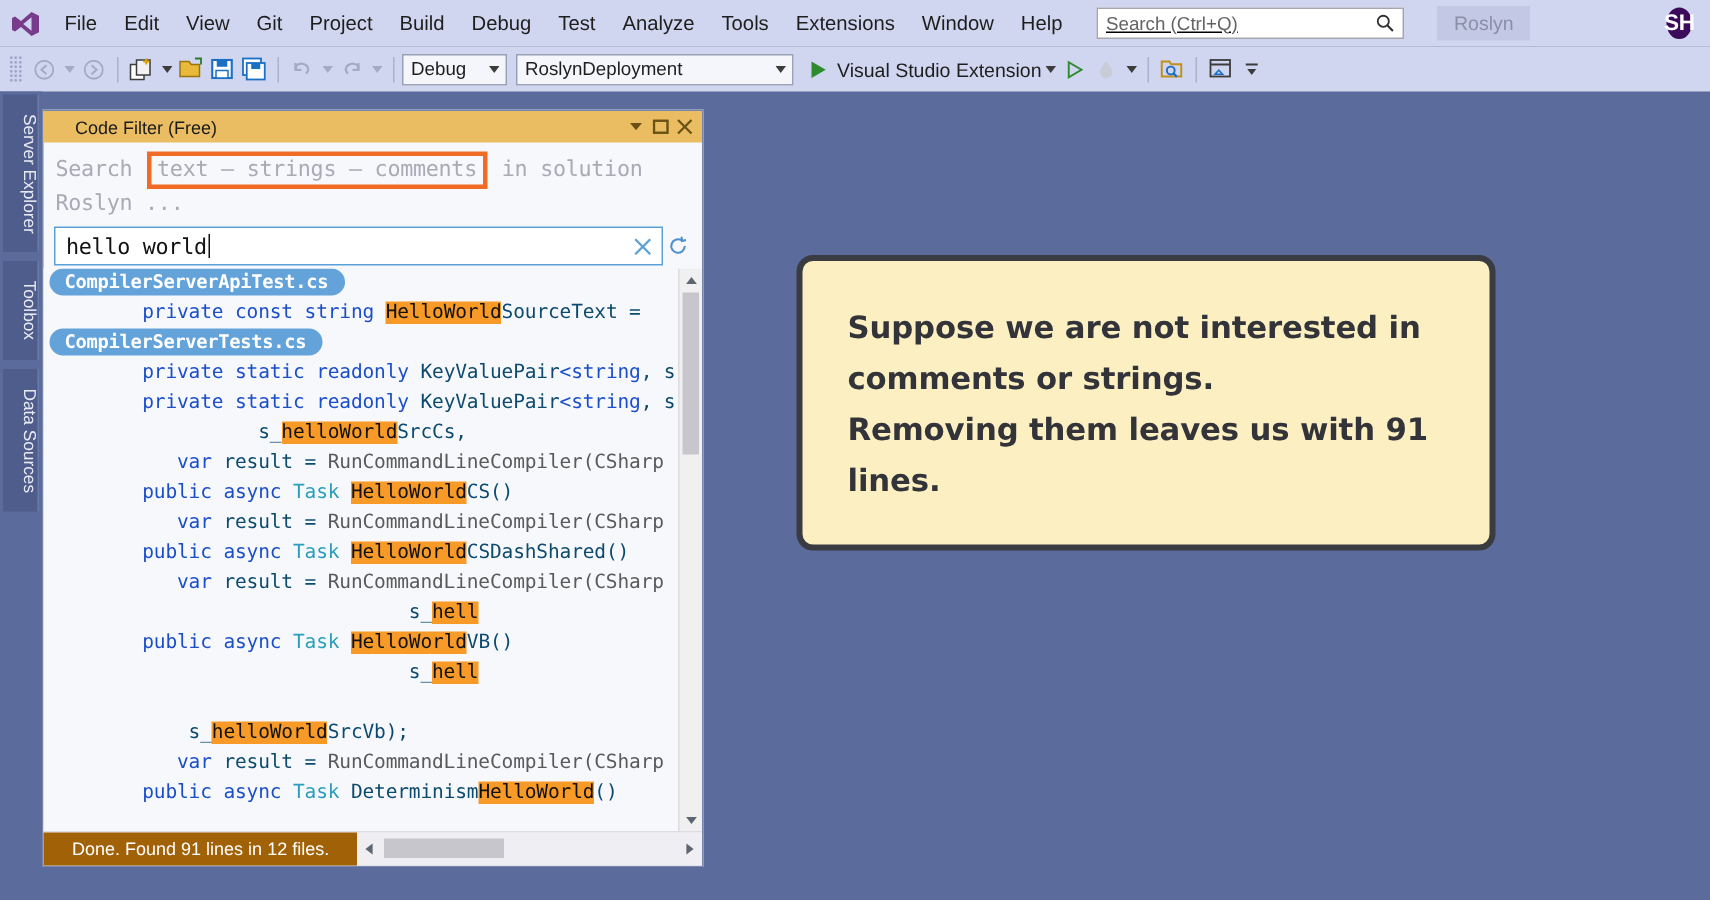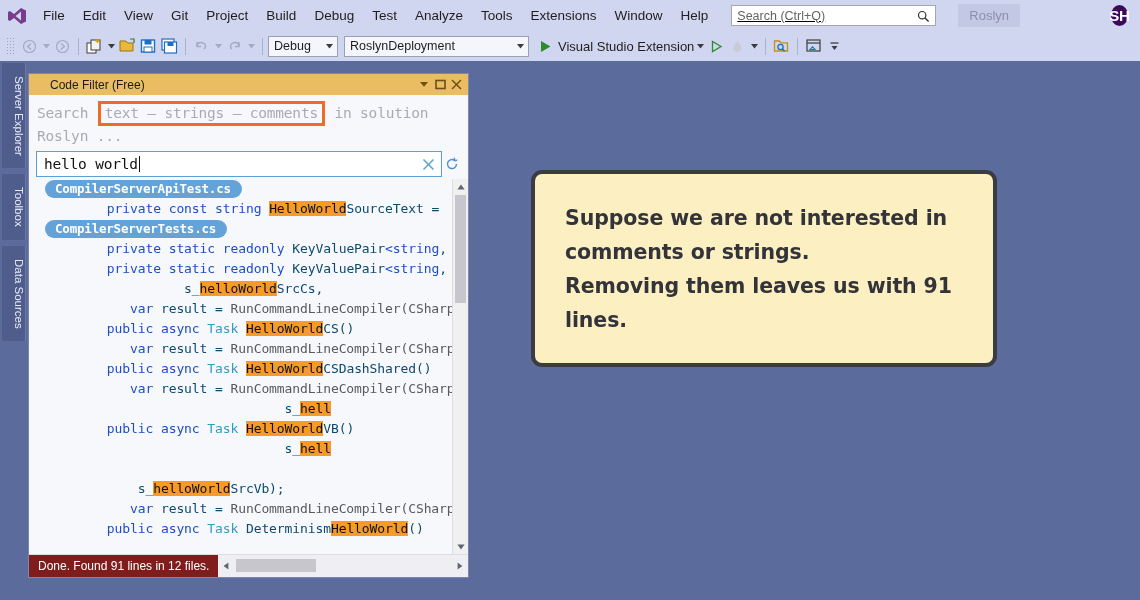--- a/index.html
+++ b/index.html
@@ -250,21 +250,20 @@
     display: flex; align-items: center; justify-content: center;
     color: #4f8fd0;
   }
 
   .results-wrap {
     flex: 1;
     position: relative;
     background: #f7f8fc;
     overflow: hidden;
     display: flex;
-    padding-left: 12px;
   }
   .results {
     flex: 1;
     position: relative;
     overflow: hidden;
   }
   .code-line {
     height: 20px;
     line-height: 20px;
     font-family: "DejaVu Sans Mono", monospace;
@@ -319,26 +318,26 @@
 
   
   .statusbar {
     height: 22px;
     background: #e9e9ee;
     display: flex;
     align-items: stretch;
     border-top: 1px solid #dcdce2;
   }
   .status-text {
-    background: #7f1d1d;
+    background: #a16207;
     color: #ffffff;
     font-size: 12px;
     display: flex;
     align-items: center;
-    padding: 0 9px;
+    padding: 0 19px;
     white-space: nowrap;
   }
   .hscroll {
     flex: 1;
     background: #efeff3;
     position: relative;
     display: flex;
     align-items: center;
   }
   .hs-left, .hs-right {

